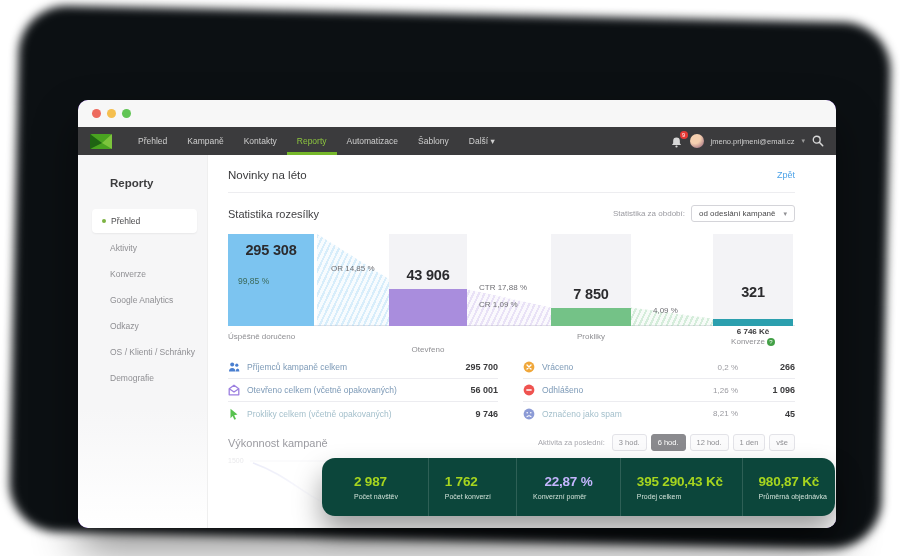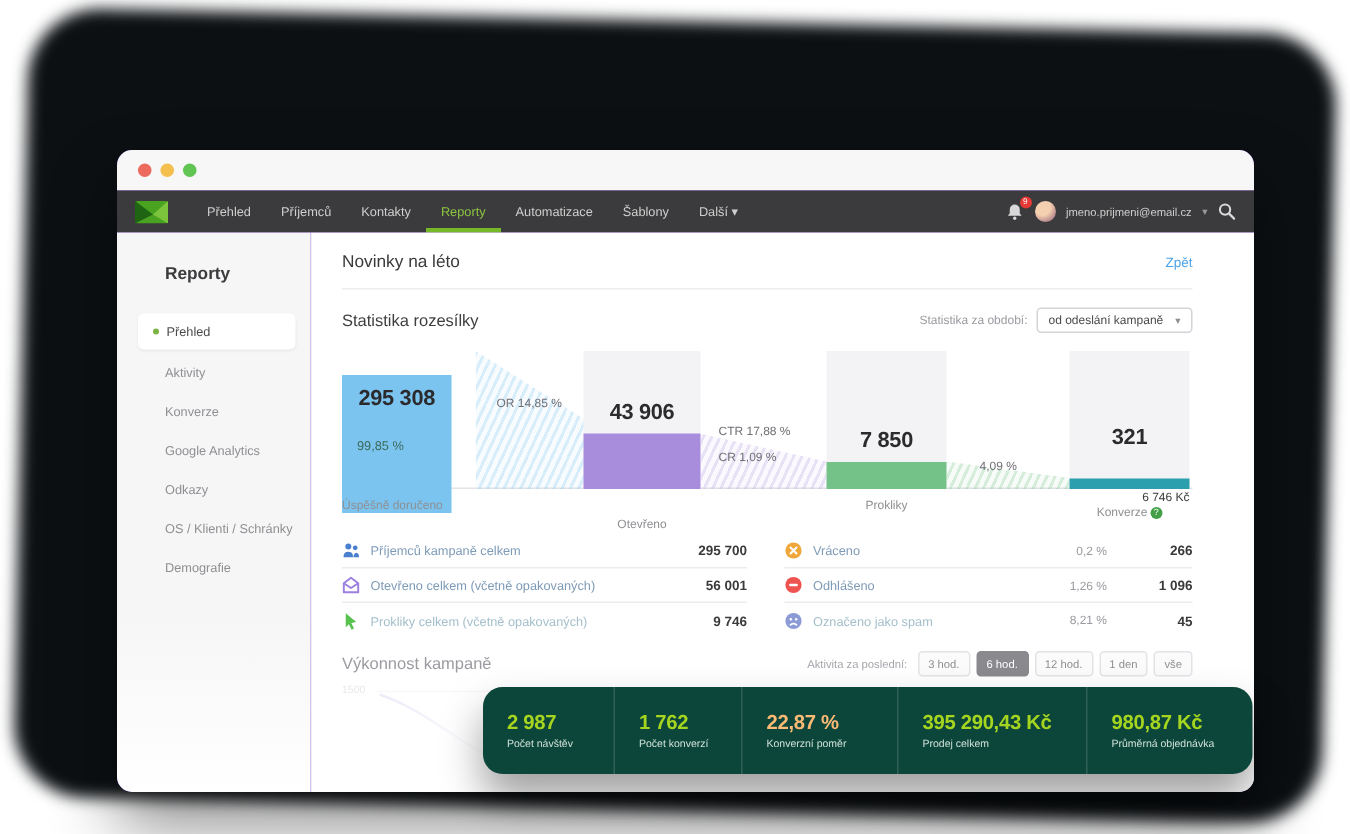--- a/index.html
+++ b/index.html
@@ -63,21 +63,21 @@
   .fcol .colbg { position:absolute; inset:0; background:#f3f3f6; }
   .fbar { position:absolute; left:0; right:0; bottom:0; }
   .fnum { position:absolute; left:0; right:0; text-align:center; font-size:14.5px; font-weight:bold;
     color:#2b2b2e; letter-spacing:-.2px; }
   .fsub { position:absolute; left:10px; top:42px; font-size:8.5px; color:#3c6a5a; }
   .ftrans { position:absolute; top:0; height:92px; }
   .ftrans .hatch { position:absolute; inset:0; }
   .tlabel { position:absolute; font-size:8px; color:#6f6f74; white-space:nowrap; }
   .funnel-labels { position:relative; width:567px; height:28px; }
   .flabel { position:absolute; top:6px; font-size:8px; color:#8f8f93; text-align:center; }
-  .frevenue { position:absolute; top:1px; font-size:8px; font-weight:normal; color:#3a3a3c; text-align:right; }
+  .frevenue { position:absolute; top:1px; font-size:8px; font-weight:bold; color:#3a3a3c; text-align:center; }
   .q-icon { display:inline-block; width:8px; height:8px; border-radius:50%; background:#43a047;
     color:#fff; font-size:6px; line-height:8px; text-align:center; vertical-align:middle; margin-left:2px; }
 
   
   .totals { display:grid; grid-template-columns:270px 272px; column-gap:25px; margin-top:2px; }
   .trow { display:flex; align-items:center; height:23px; border-bottom:1px solid #ececf0; gap:7px; }
   .trow:last-child { border-bottom:none; }
   .ticon { width:12px; height:12px; flex:none; }
   .tlabel2 { font-size:8.5px; color:#7d9ab7; flex:1; cursor:pointer; }
   .tlabel2.lighter { color:#a3bfcb; }
@@ -96,21 +96,21 @@
 
   .chart { position:absolute; left:20px; right:41px; top:300px; bottom:0; z-index:1; }
   .ytick { position:absolute; font-size:7px; color:#c9c9cf; }
   .fade { position:absolute; left:0; right:0; top:263px; bottom:0; z-index:2; pointer-events:none;
     background:linear-gradient(180deg, rgba(255,255,255,0) 0%, rgba(255,255,255,.55) 35%, #ffffff 80%); }
 
   
   .kpi { position:absolute; left:322px; top:458px; width:513px; height:58px; z-index:20;
     border-radius:13px; display:flex; align-items:stretch;
     box-shadow:0 16px 28px rgba(0,0,0,.38); }
-  .kcell { display:flex; flex-direction:column; justify-content:center; padding-left:16px; }
+  .kcell { display:flex; flex-direction:column; justify-content:center; padding-left:16px;margin-left:16px; }
   .kcell + .kcell { border-left:1px solid rgba(255,255,255,.14); }
   .kval { font-size:13.5px; font-weight:bold; letter-spacing:-.2px; }
   .klabel { font-size:7px; color:#cfe0d7; margin-top:4px; }
 </style>
 </head>
 <body>
 
 <div class="stage">
   <div class="blob"></div>
 
@@ -123,21 +123,21 @@
     </div>
 
     <div class="navbar">
       <svg class="logo" viewBox="0 0 22 15">
         <rect x="0" y="0" width="22" height="15" rx="2" fill="#49a320"></rect>
         <polygon points="0,0 12,9 0,15" fill="#1f6413"></polygon>
         <polygon points="22,0 12,9 22,15" fill="#7cc43c"></polygon>
       </svg>
       <div class="nav-items">
         <div class="nav-item">Přehled</div>
-        <div class="nav-item">Příjemců</div>
+        <div class="nav-item">Kampaně</div>
         <div class="nav-item">Kontakty</div>
         <div class="nav-item active">Reporty</div>
         <div class="nav-item">Automatizace</div>
         <div class="nav-item">Šablony</div>
         <div class="nav-item">Další ▾</div>
       </div>
       <div class="nav-right">
         <div class="bell-wrap">
           <svg viewBox="0 0 14 14" width="13" height="13">
             <path d="M7 1.5 a3.6 3.6 0 0 1 3.6 3.6 v2.6 l1.3 1.9 h-9.8 l1.3 -1.9 v-2.6 A3.6 3.6 0 0 1 7 1.5 z" fill="#d8d8d8"></path>
@@ -184,21 +184,21 @@
             <span class="period-label">Statistika za období:</span>
             <div class="select">
               <span>od odeslání kampaně</span>
               <span class="chev" style="color:#8f8f93">▾</span>
             </div>
           </div>
         </div>
 
         <div class="funnel">
 
-          <div class="fcol" style="left:0; width:73px;margin-top:16px;">
+          <div class="fcol" style="left:0; width:86px;">
             <div class="fbar" style="height:92px; background:#7cc4f0;"></div>
             <div class="fnum" style="top:8px;">295 308</div>
             <div class="fsub">99,85 %</div>
           </div>
 
           <div class="ftrans" style="left:73px; width:88px;margin-left:16px;">
             <div class="hatch" style="clip-path:polygon(0 0,100% 60%,100% 100%,0 100%);
               background:repeating-linear-gradient(115deg, rgba(124,196,240,.30) 0 2px, rgba(124,196,240,.06) 2px 5px);"></div>
             <div class="tlabel" style="left:14px; top:30px;">OR 14,85 %</div>
           </div>
@@ -336,21 +336,21 @@
   <div class="kpi" id="kpi-bar" style="background: rgb(12, 70, 59);">
     <div class="kcell" style="width:87px;">
       <span class="kval" style="color: rgb(166, 213, 31);">2 987</span>
       <span class="klabel">Počet návštěv</span>
     </div>
     <div class="kcell" style="width:85px;">
       <span class="kval" style="color: rgb(166, 213, 31);">1 762</span>
       <span class="klabel">Počet konverzí</span>
     </div>
     <div class="kcell" style="width:104px;">
-      <span class="kval" style="color: #fdba74;">22,87 %</span>
+      <span class="kval" style="color: #c4b5fd; text-align: center;">22,87 %</span>
       <span class="klabel">Konverzní poměr</span>
     </div>
     <div class="kcell" style="width:126px;">
       <span class="kval" style="color: rgb(166, 213, 31);">395 290,43 Kč</span>
       <span class="klabel">Prodej celkem</span>
     </div>
     <div class="kcell" style="width:111px;">
       <span class="kval" style="color: rgb(166, 213, 31);">980,87 Kč</span>
       <span class="klabel">Průměrná objednávka</span>
     </div>

